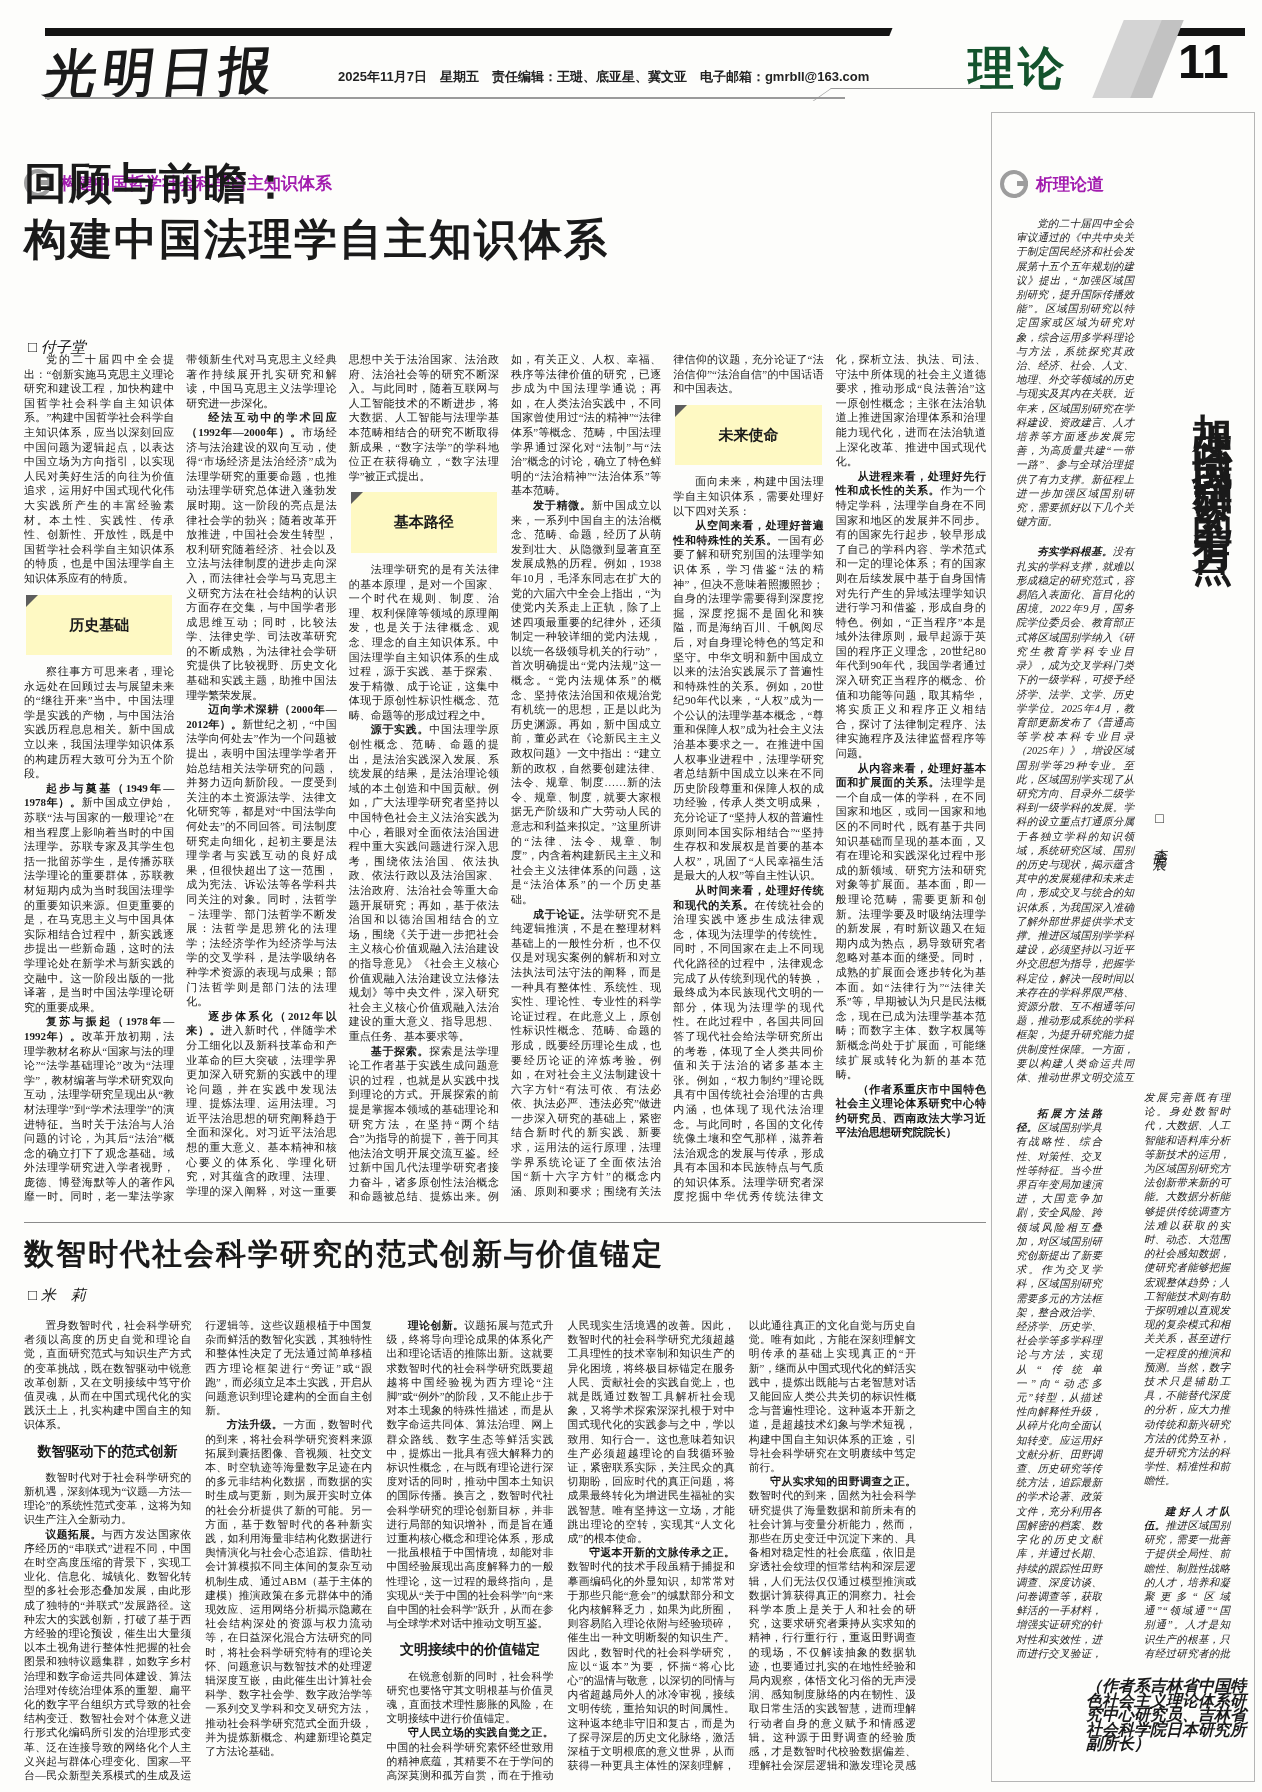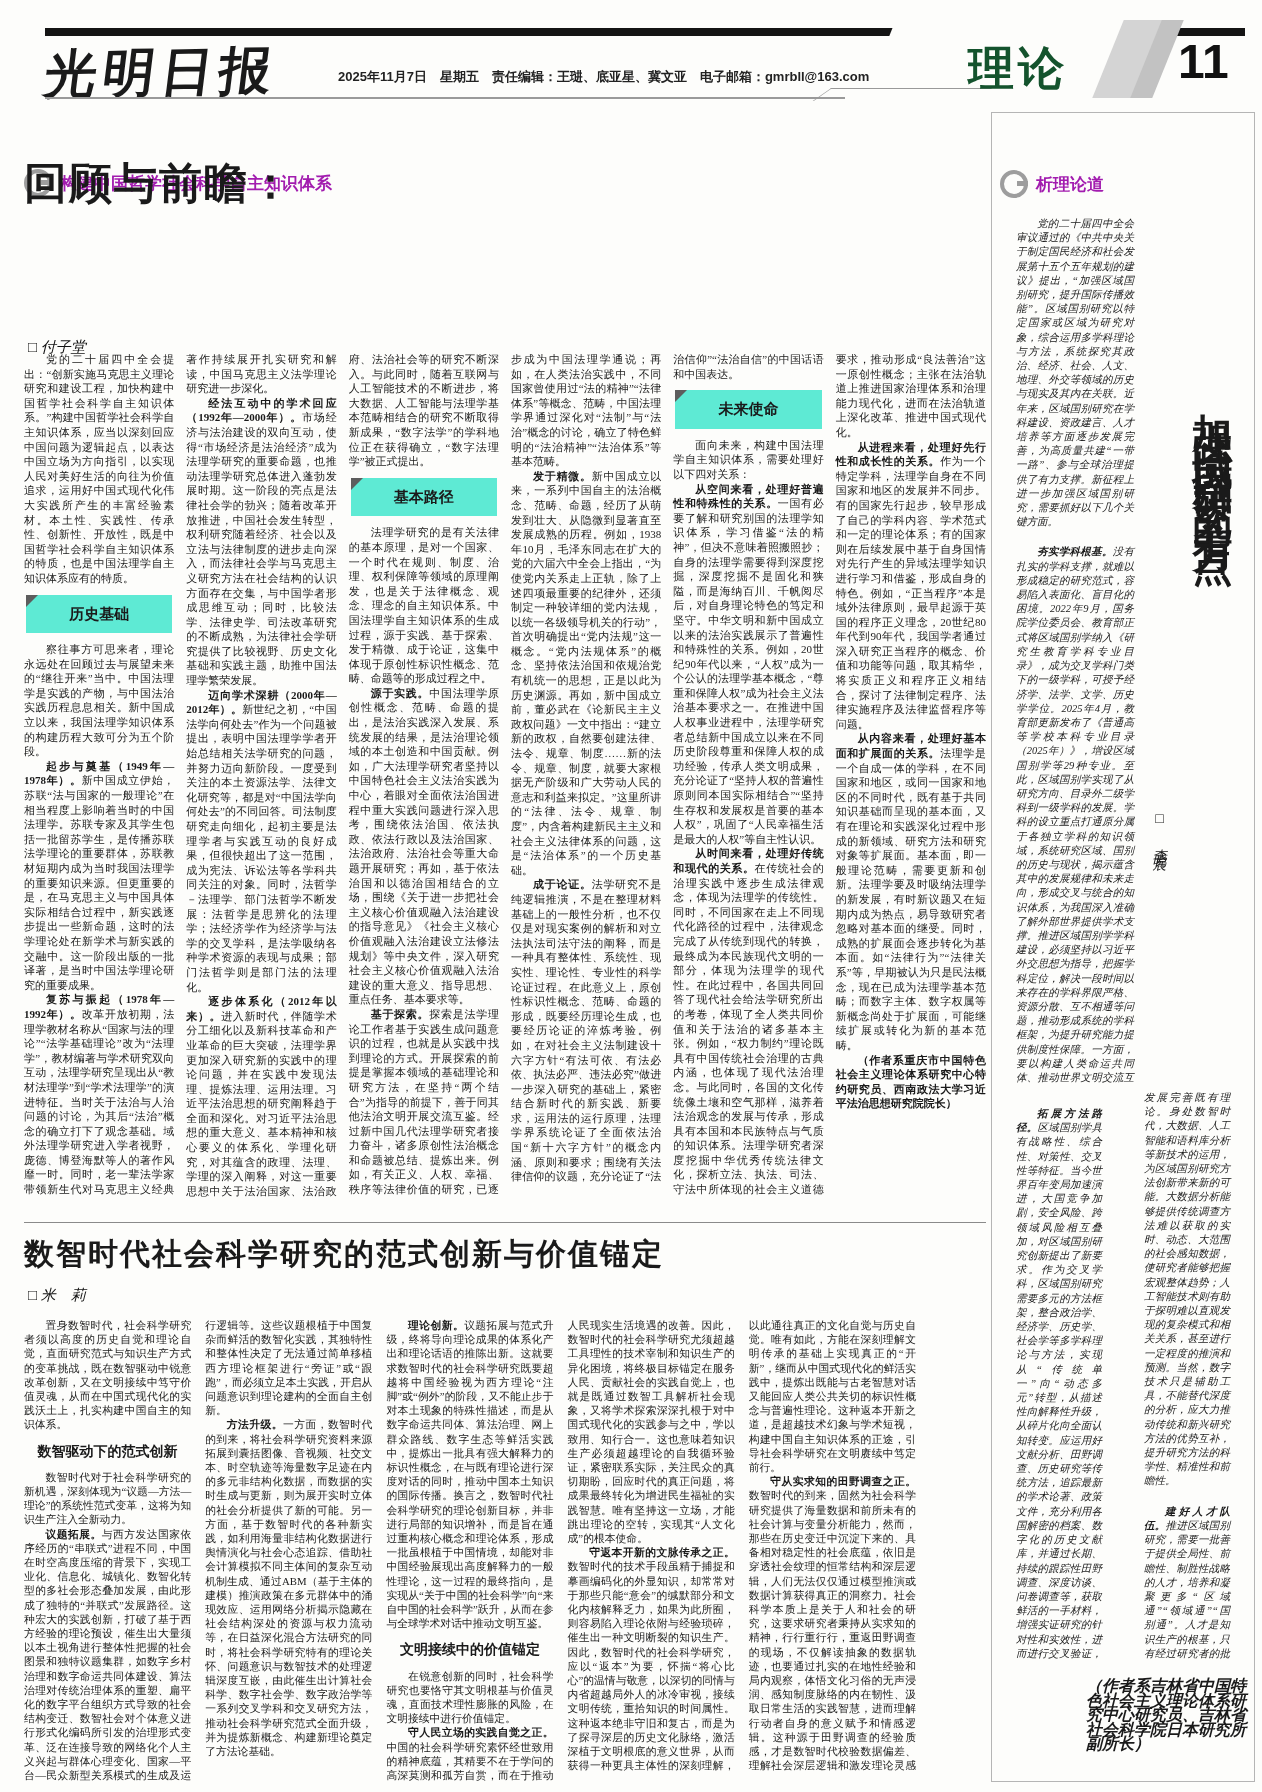--- a/index.html
+++ b/index.html
@@ -27,21 +27,21 @@
   .g-icon{position:relative;width:20px;height:20px;border:4px solid #9d9d9d;border-radius:50%;display:inline-block;}
   .g-icon::after{content:"";position:absolute;right:-4px;top:7px;width:11px;height:5px;background:#9d9d9d;}
   
   .main-title{position:absolute;left:24px;top:156px;font-size:43px;font-weight:bold;line-height:56px;letter-spacing:2px;}
   .byline{font-size:15px;font-style:italic;color:#111;}
   .byline-main{position:absolute;left:28px;top:338px;}
   .main-body{position:absolute;left:24px;top:352px;width:962px;height:858px;
              column-count:6;column-gap:12px;column-fill:auto;overflow:hidden;
              font-size:11px;line-height:14.6px;text-align:justify;}
   .main-body p,.bottom-body p{margin:0;text-indent:2em;}
-  .sec-head{position:relative;background:#5eead4;margin:9px 2px;padding:12px 0;text-align:center;
+  .sec-head{position:relative;background:#fef9c3;margin:9px 2px;padding:23px 0;text-align:center;
             font-weight:bold;font-size:15px;break-inside:avoid;font-family:"Liberation Sans",sans-serif;}
   .sec-head::before{content:"";position:absolute;left:0;top:0;width:0;height:0;
             border-left:12px solid #5d5d5d;border-bottom:12px solid transparent;}
   p.credit{font-weight:bold;text-indent:2em;}
   
   .mid-rule{position:absolute;left:24px;top:1222px;width:962px;height:1px;background:#8a8a8a;}
   
   .bottom-title{position:absolute;left:24px;top:1234px;font-size:30px;font-weight:bold;letter-spacing:2px;}
   .byline-bottom{position:absolute;left:28px;top:1286px;}
   .bottom-body{position:absolute;left:24px;top:1318px;width:892px;height:466px;
@@ -80,20 +80,21 @@
   <div class="badge-outline"></div>
   <div class="sec-name">理论</div>
   <div class="page-num">11</div>
 
   <div class="kicker kicker-main">
     <span class="g-icon"></span>
     <span>构建中国哲学社会科学自主知识体系</span>
   </div>
   <div class="main-title">
     <div>回顾与前瞻：</div>
+    <div>构建中国法理学自主知识体系</div>
   </div>
   <div class="byline byline-main">□ 付子堂</div>
   <div class="main-body">
       <p>党的二十届四中全会提出：“创新实施马克思主义理论研究和建设工程，加快构建中国哲学社会科学自主知识体系。”构建中国哲学社会科学自主知识体系，应当以深刻回应中国问题为逻辑起点，以表达中国立场为方向指引，以实现人民对美好生活的向往为价值追求，运用好中国式现代化伟大实践所产生的丰富经验素材。本土性、实践性、传承性、创新性、开放性，既是中国哲学社会科学自主知识体系的特质，也是中国法理学自主知识体系应有的特质。</p>
       <div class="sec-head"><span>历史基础</span></div>
       <p>察往事方可思来者，理论永远处在回顾过去与展望未来的“继往开来”当中。中国法理学是实践的产物，与中国法治实践历程息息相关。新中国成立以来，我国法理学知识体系的构建历程大致可分为五个阶段。</p>
       <p><b>起步与奠基（1949年—1978年）。</b>新中国成立伊始，苏联“法与国家的一般理论”在相当程度上影响着当时的中国法理学。苏联专家及其学生包括一批留苏学生，是传播苏联法学理论的重要群体，苏联教材短期内成为当时我国法理学的重要知识来源。但更重要的是，在马克思主义与中国具体实际相结合过程中，新实践逐步提出一些新命题，这时的法学理论处在新学术与新实践的交融中。这一阶段出版的一批译著，是当时中国法学理论研究的重要成果。</p>
       <p><b>复苏与振起（1978年—1992年）。</b>改革开放初期，法理学教材名称从“国家与法的理论”“法学基础理论”改为“法理学”，教材编著与学术研究双向互动，法理学研究呈现出从“教材法理学”到“学术法理学”的演进特征。当时关于法治与人治问题的讨论，为其后“法治”概念的确立打下了观念基础。域外法理学研究进入学者视野，庞德、博登海默等人的著作风靡一时。同时，老一辈法学家带领新生代对马克思主义经典著作持续展开扎实研究和解读，中国马克思主义法学理论研究进一步深化。</p>
       <p><b>经法互动中的学术回应（1992年—2000年）。</b>市场经济与法治建设的双向互动，使得“市场经济是法治经济”成为法理学研究的重要命题，也推动法理学研究总体进入蓬勃发展时期。这一阶段的亮点是法律社会学的勃兴；随着改革开放推进，中国社会发生转型，权利研究随着经济、社会以及立法与法律制度的进步走向深入，而法律社会学与马克思主义研究方法在社会结构的认识方面存在交集，与中国学者形成思维互动；同时，比较法学、法律史学、司法改革研究的不断成熟，为法律社会学研究提供了比较视野、历史文化基础和实践主题，助推中国法理学繁荣发展。</p>
       <p><b>迈向学术深耕（2000年—2012年）。</b>新世纪之初，“中国法学向何处去”作为一个问题被提出，表明中国法理学学者开始总结相关法学研究的问题，并努力迈向新阶段。一度受到关注的本土资源法学、法律文化研究等，都是对“中国法学向何处去”的不同回答。司法制度研究走向细化，起初主要是法理学者与实践互动的良好成果，但很快超出了这一范围，成为宪法、诉讼法等各学科共同关注的对象。同时，法哲学－法理学、部门法哲学不断发展：法哲学是思辨化的法理学；法经济学作为经济学与法学的交叉学科，是法学吸纳各种学术资源的表现与成果；部门法哲学则是部门法的法理化。</p>

